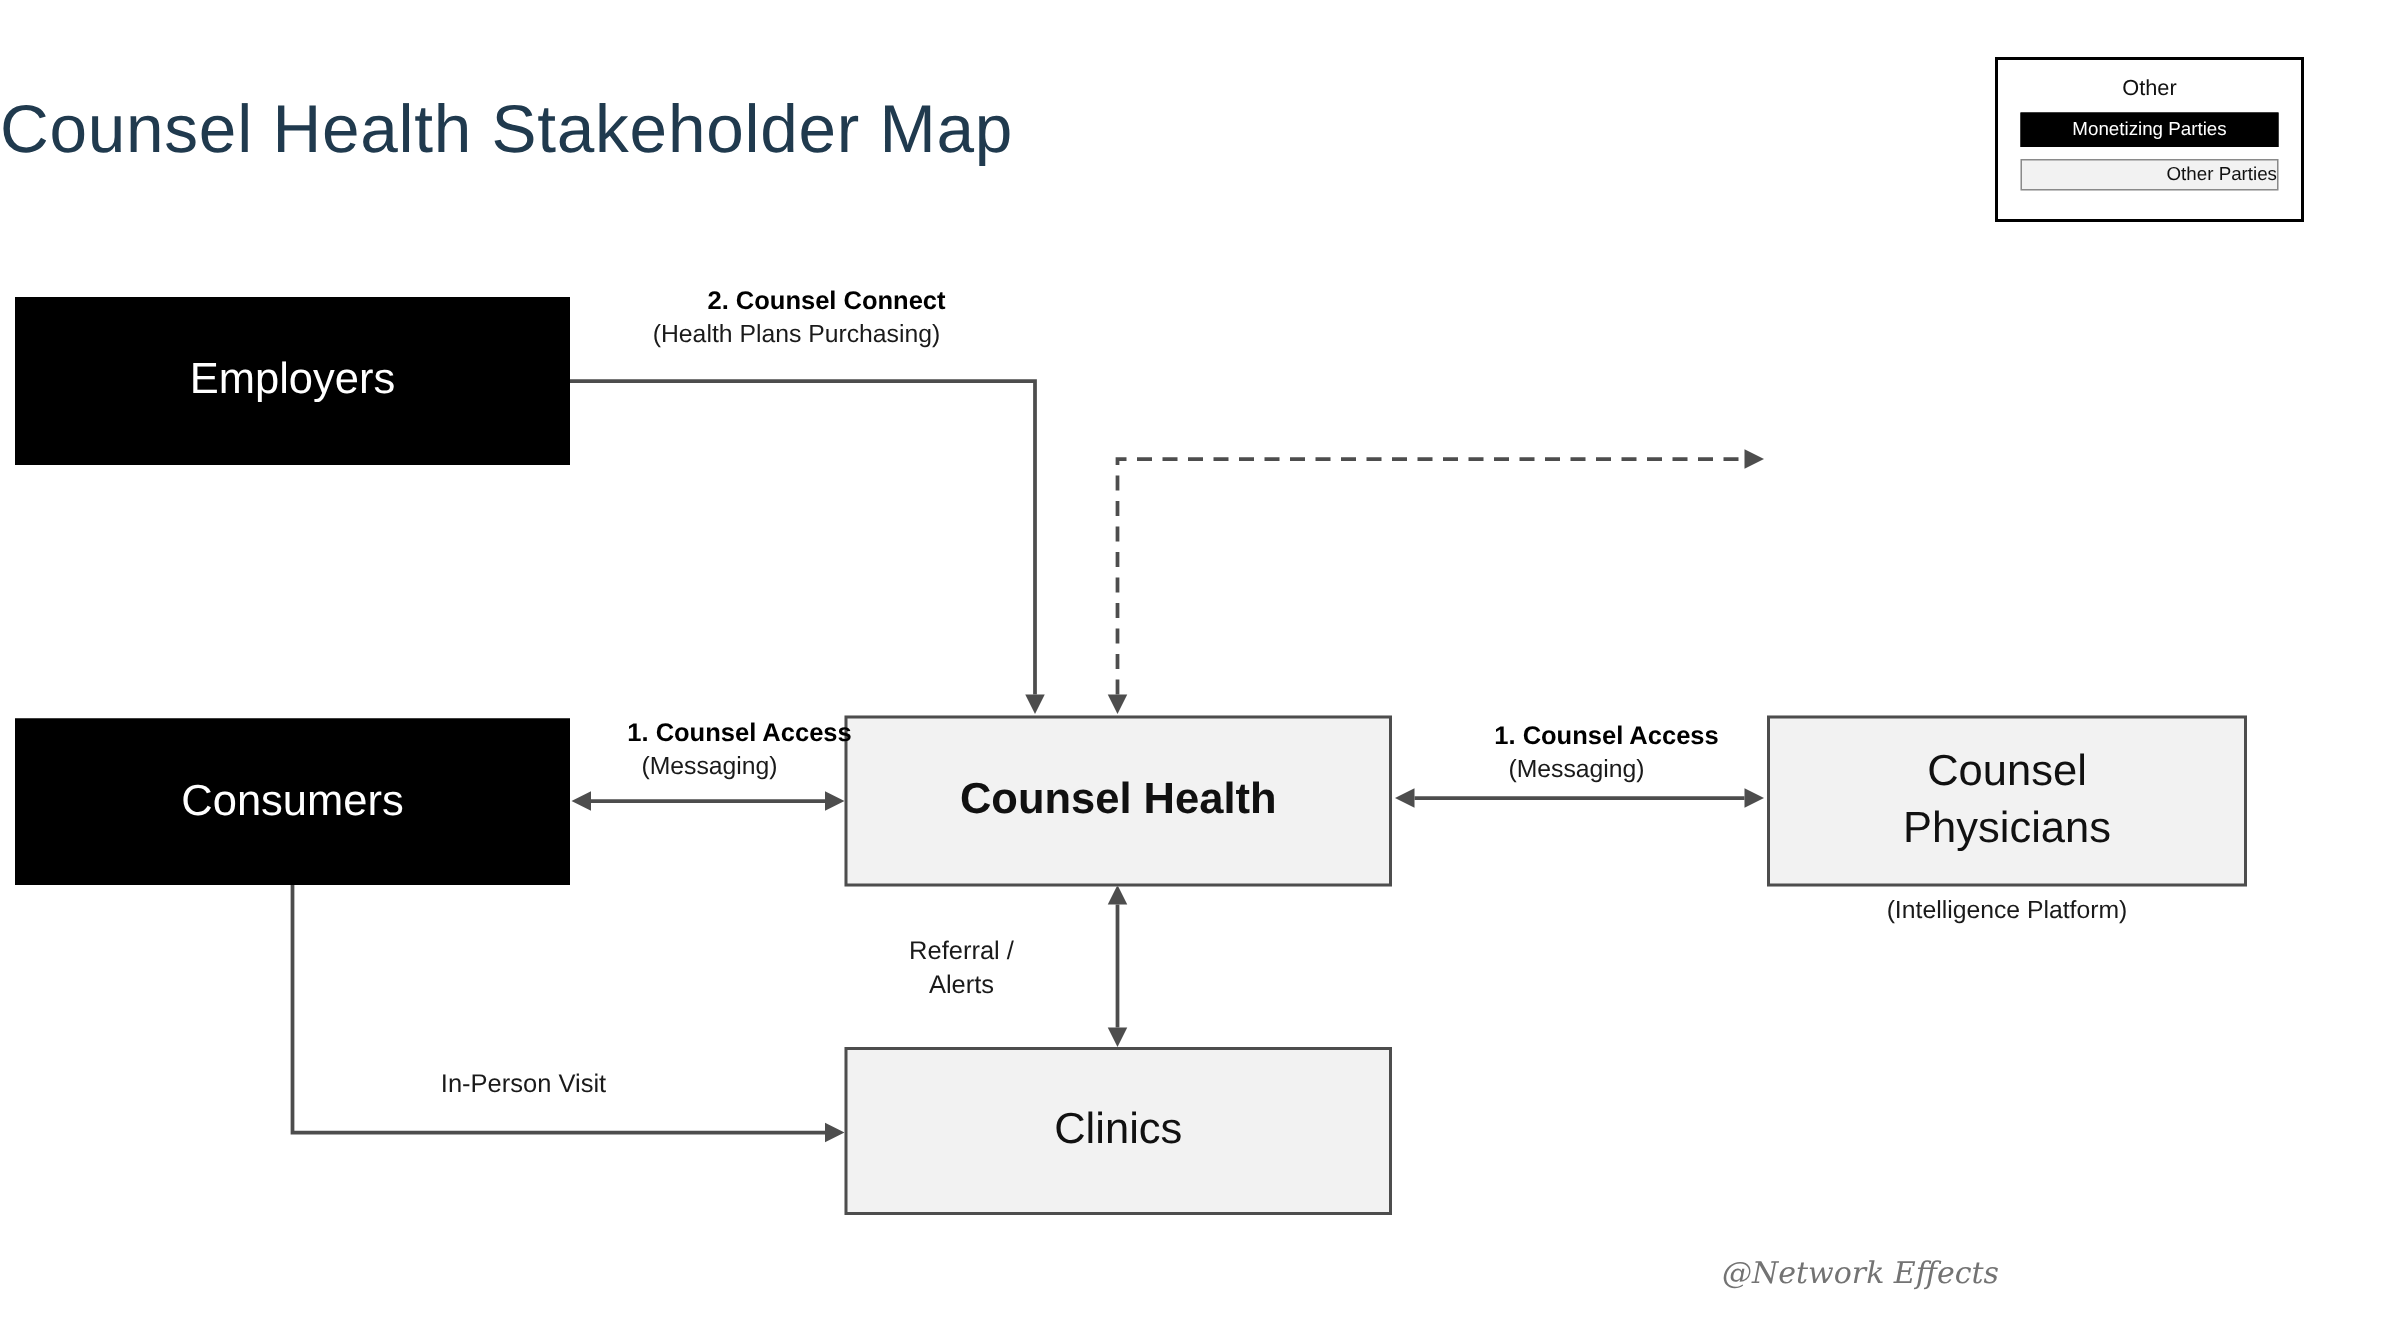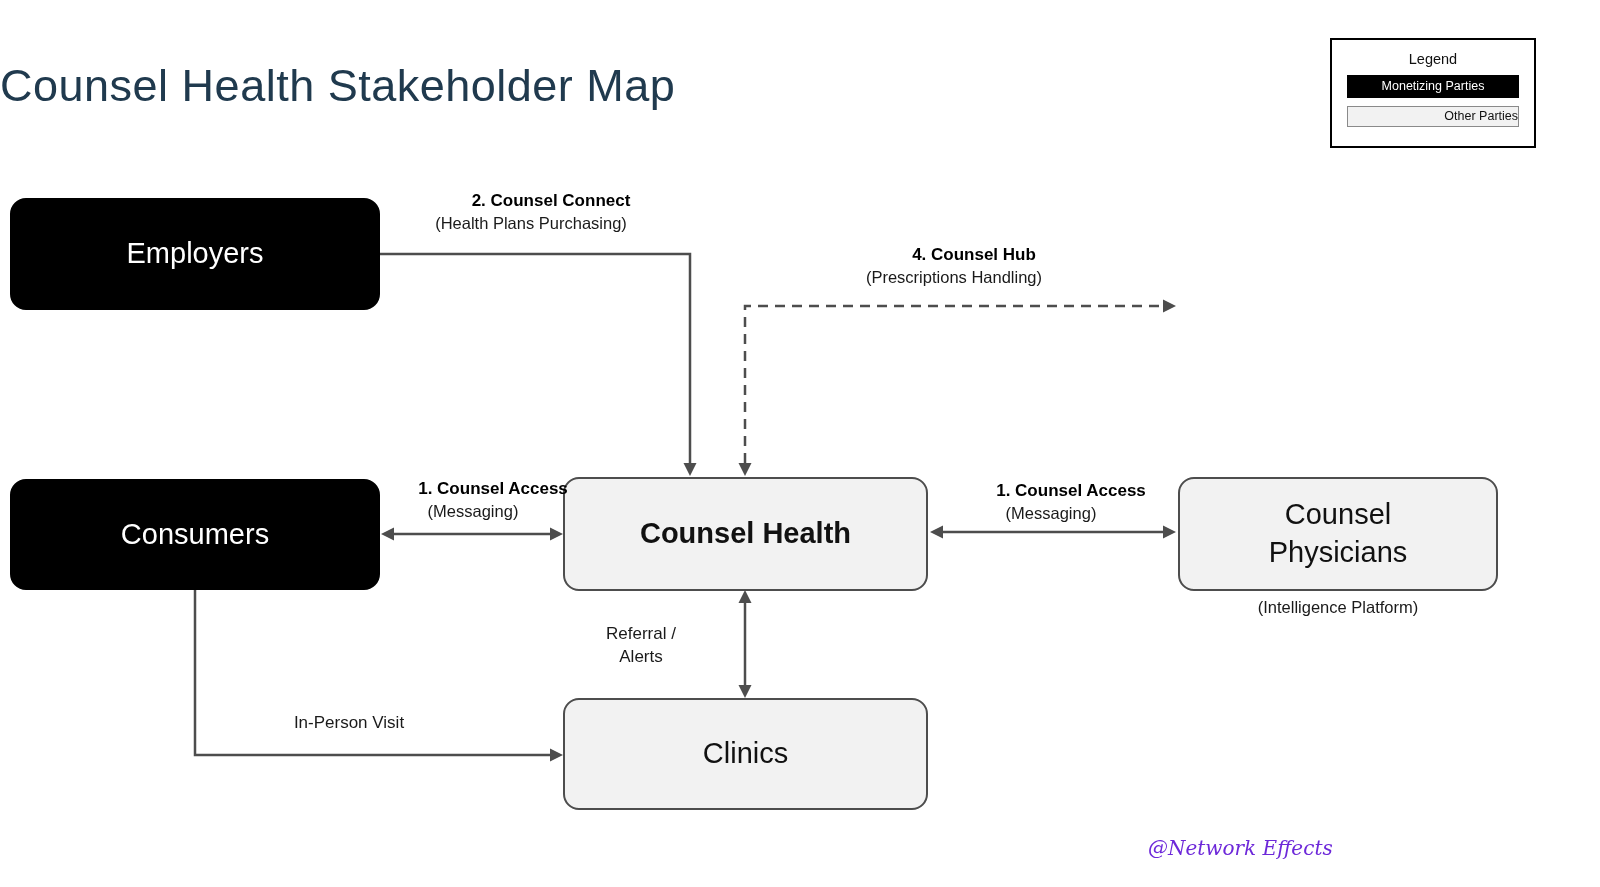--- a/index.html
+++ b/index.html
@@ -62,21 +62,20 @@
 
   
   .node {
     position: absolute;
     display: flex;
     align-items: center;
     justify-content: center;
     text-align: center;
     font-size: 29px;
     line-height: 1.3;
-    border-radius: 16px;
   }
   .node.monetizing {
     background: var(--monetizing-fill, #000000);
     color: var(--monetizing-text, #ffffff);
     border: 2px solid #000000;
   }
   .node.other {
     background: var(--other-fill, #f2f2f2);
     color: #111111;
     border: 2px solid var(--node-border, #4d4d4d);
@@ -99,32 +98,32 @@
   .edge { stroke: var(--arrow-color, #4d4d4d); stroke-width: 2.5; fill: none; }
   .edge.dashed { stroke-dasharray: 10 7; }
   .arrowhead { fill: var(--arrow-color, #4d4d4d); stroke: none; }
 
   .attribution {
     position: absolute;
     left: 1148px; top: 836px;
     font-family: "DejaVu Serif", serif;
     font-style: italic;
     font-size: 20px;
-    color: #6d28d9;
+    color: #737373;
   }
 </style>
 </head>
 <body style="--title-color: #203a4e; --monetizing-fill: #000000; --monetizing-text: #ffffff; --other-fill: #f2f2f2; --node-border: #4d4d4d; --arrow-color: #4d4d4d;">
 
 <div class="canvas">
 
   <div class="page-title">Counsel Health Stakeholder Map</div>
 
   <div class="legend">
-    <div class="legend-title">Legend</div>
+    <div class="legend-title">Other</div>
     <div class="legend-item monetizing">Monetizing Parties</div>
     <div class="legend-item other">Other Parties</div>
   </div>
 
   <svg class="wires" width="1600" height="887" viewBox="0 0 1600 887">
 
     <path class="edge" d="M380,254 H690 V463"></path>
     <polygon class="arrowhead" points="683.5,463 696.5,463 690,476"></polygon>
 
     <path class="edge dashed" d="M745,463 V306 H1163"></path>
@@ -166,24 +165,20 @@
 
   <div class="node other" style="left:563px; top:698px; width:365px; height:112px;">
     <span class="wrap">Clinics</span>
   </div>
 
   <div class="edge-label" style="left:391px; top:189px; width:280px;">
     <div class="t">2. Counsel Connect</div>
     <div class="s">(Health Plans Purchasing)</div>
   </div>
 
-  <div class="edge-label" style="left:814px; top:243px; width:280px;">
-    <div class="t">4. Counsel Hub</div>
-    <div class="s">(Prescriptions Handling)</div>
-  </div>
 
   <div class="edge-label" style="left:353px; top:477px; width:240px;">
     <div class="t">1. Counsel Access</div>
     <div class="s">(Messaging)</div>
   </div>
 
   <div class="edge-label" style="left:931px; top:479px; width:240px;">
     <div class="t">1. Counsel Access</div>
     <div class="s">(Messaging)</div>
   </div>

